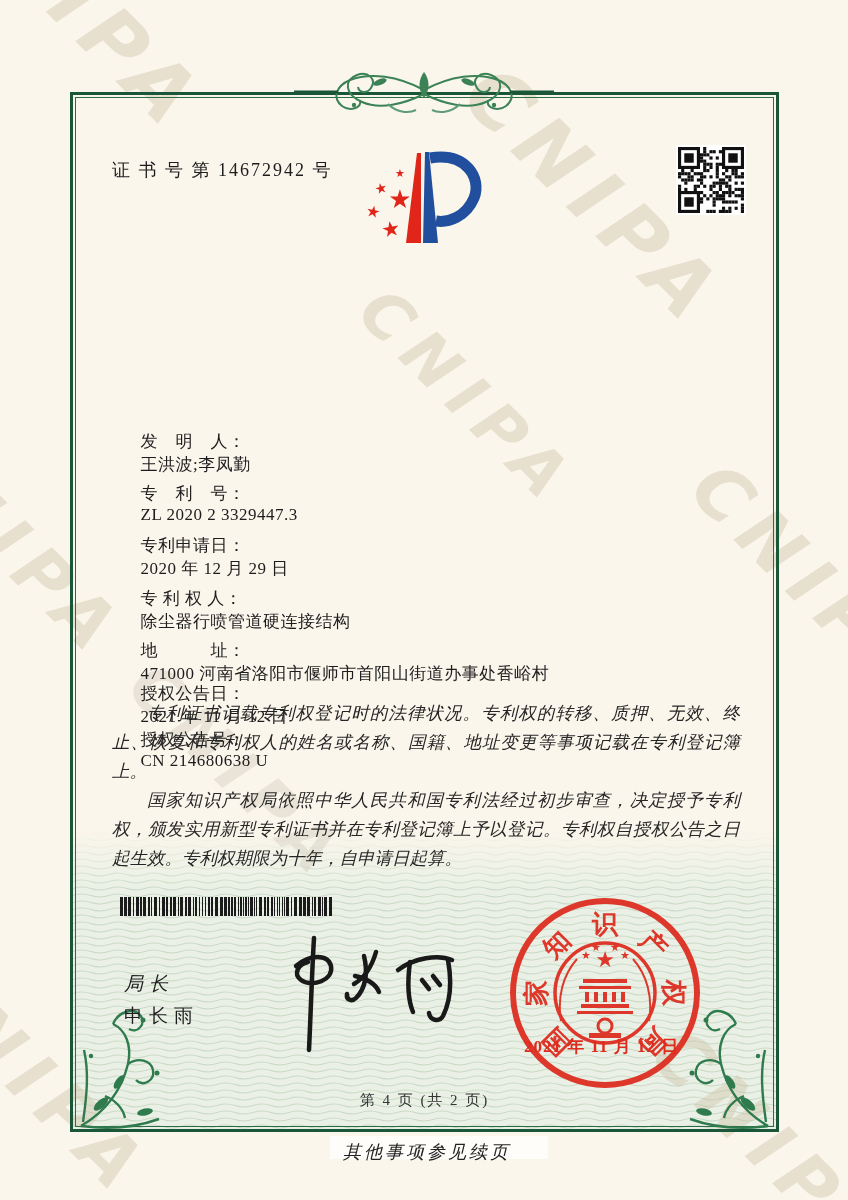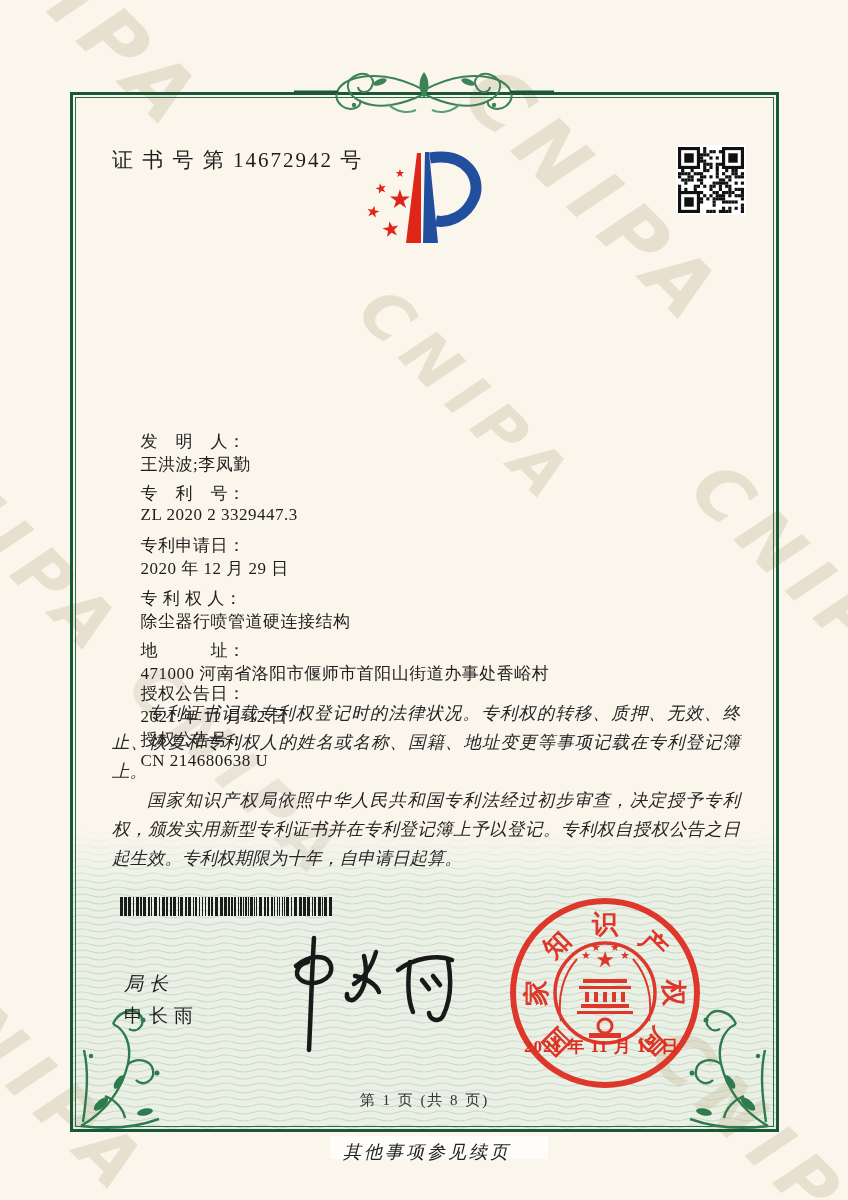--- a/index.html
+++ b/index.html
@@ -26,21 +26,21 @@
   .frame{position:absolute;left:70px;top:92px;width:709px;height:1040px;
          border:3px solid #1a5638;z-index:3;pointer-events:none;}
   .frame-inner{position:absolute;left:2px;top:2px;right:2px;bottom:2px;border:1px solid #2b6c47;}
   .ornament-top{position:absolute;left:292px;top:60px;z-index:4;}
   .corner{position:absolute;z-index:4;}
   .corner.bl{left:75px;top:1000px;}
   .corner.br{left:650px;top:1000px;transform:scaleX(-1);}
 
   .content{position:absolute;left:0;top:0;width:848px;height:1200px;z-index:5;}
 
-  .cert-no{position:absolute;left:112px;top:146px;font-size:21px;letter-spacing:2px;}
+  .cert-no{position:absolute;left:112px;top:158px;font-size:18px;letter-spacing:2px;}
   .logo{position:absolute;left:348px;top:140px;}
   .qr{position:absolute;left:676px;top:145px;width:70px;height:70px;background:#fff;padding:2px;}
 
   .title{position:absolute;left:70px;top:249px;width:709px;text-align:center;
          font-size:44px;font-weight:bold;letter-spacing:5px;color:#111;}
 
   .row{position:absolute;left:112px;font-size:17px;white-space:pre;letter-spacing:0.5px;}
   .row .lab{display:inline-block;width:118px;}
   .row.r1{top:357px}.row.r2{top:410px}.row.r3{top:462px}
   .row.r4{top:514px}.row.r5{top:567px}.row.r6{top:619px}.row.r7{top:662px}
@@ -412,18 +412,18 @@
             <rect x="76" y="111" width="48" height="4"></rect>
             <rect x="72" y="118" width="56" height="3"></rect>
             <rect x="84" y="140" width="32" height="5"></rect>
           </g>
           <circle cx="100" cy="133" r="7" fill="none" stroke-width="3"></circle>
         </g>
       </svg>
     </div>
     <div class="seal-date">2021 年 11 月 12 日</div>
 
-    <div class="page-footer">第 1 页 (共 8 页)</div>
+    <div class="page-footer">第 4 页 (共 2 页)</div>
 
     <div class="cont-note">其他事项参见续页</div>
 
   </div>
 </div>
 
 </body></html>

